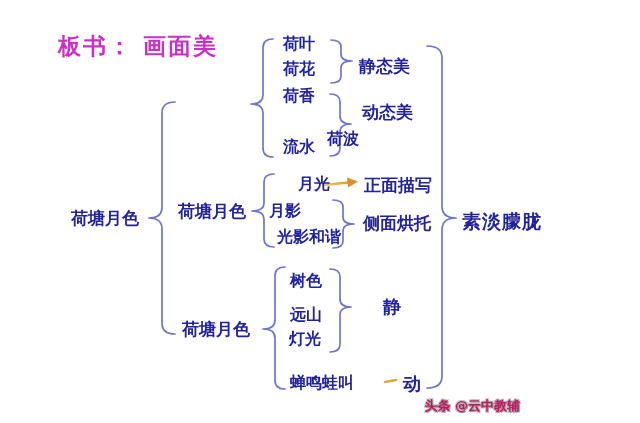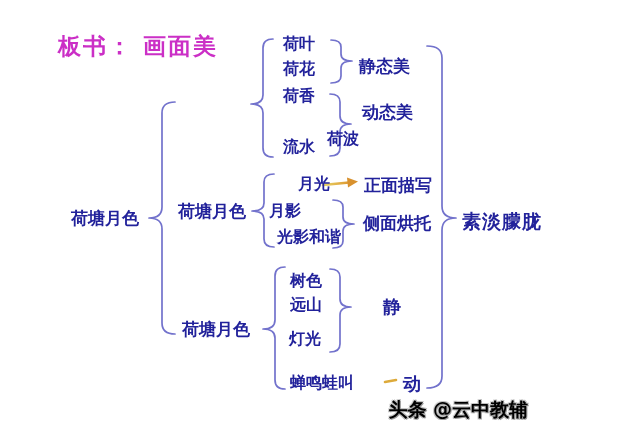--- a/index.html
+++ b/index.html
@@ -32,24 +32,24 @@
     color: #22229b;
     font-size: 16px;
     white-space: nowrap;
     line-height: 1;
   }
   .n17 { font-size: 17px; }
   .n18 { font-size: 18px; }
   .n19 { font-size: 19px; letter-spacing: 1px; text-align: center; }
   .watermark {
     position: absolute;
-    right: 16px; top: 397px;
-    font-size: 19px;
+    right: 24px; top: 397px;
+    font-size: 13px;
     font-weight: bold;
-    color: #000000;
+    color: #be185d;
     text-shadow: 1px 1px 0 #9a9a9a, -1px 1px 0 #c0c0c0, 1px -1px 0 #c0c0c0, -1px -1px 0 #d5d5d5;
     white-space: nowrap;
   }
 </style>
 </head>
 <body>
 
 <div class="canvas">
 
   <svg class="overlay" viewBox="0 0 640 423" xmlns="http://www.w3.org/2000/svg">
@@ -94,21 +94,21 @@
   <div class="node n17" style="left:362px; top:112px;">动态美</div>
 
   <div class="node" style="left:282px; top:184px;margin-left:16px;">月光</div>
   <div class="node" style="left:269px; top:211px;">月影</div>
   <div class="node" style="left:277px; top:237px;">光影和谐</div>
 
   <div class="node n17" style="left:364px; top:185px;">正面描写</div>
   <div class="node n17" style="left:363px; top:223px;">侧面烘托</div>
 
   <div class="node" style="left:290px; top:281px;">树色</div>
-  <div class="node" style="left:290px; top:305px;">远山</div>
+  <div class="node" style="left:290px; top:315px;">远山</div>
   <div class="node" style="left:289px; top:339px;text-align:right;">灯光</div>
   <div class="node" style="left:290px; top:383px;">蝉鸣蛙叫</div>
 
   <div class="node n18" style="left:383px; top:307px;">静</div>
   <div class="node n18" style="left:403px; top:384px;">动</div>
 
   <div class="node n19" style="left:462px; top:221px;">素淡朦胧</div>
 
   <div class="watermark">头条 @云中教辅</div>
 </div>

